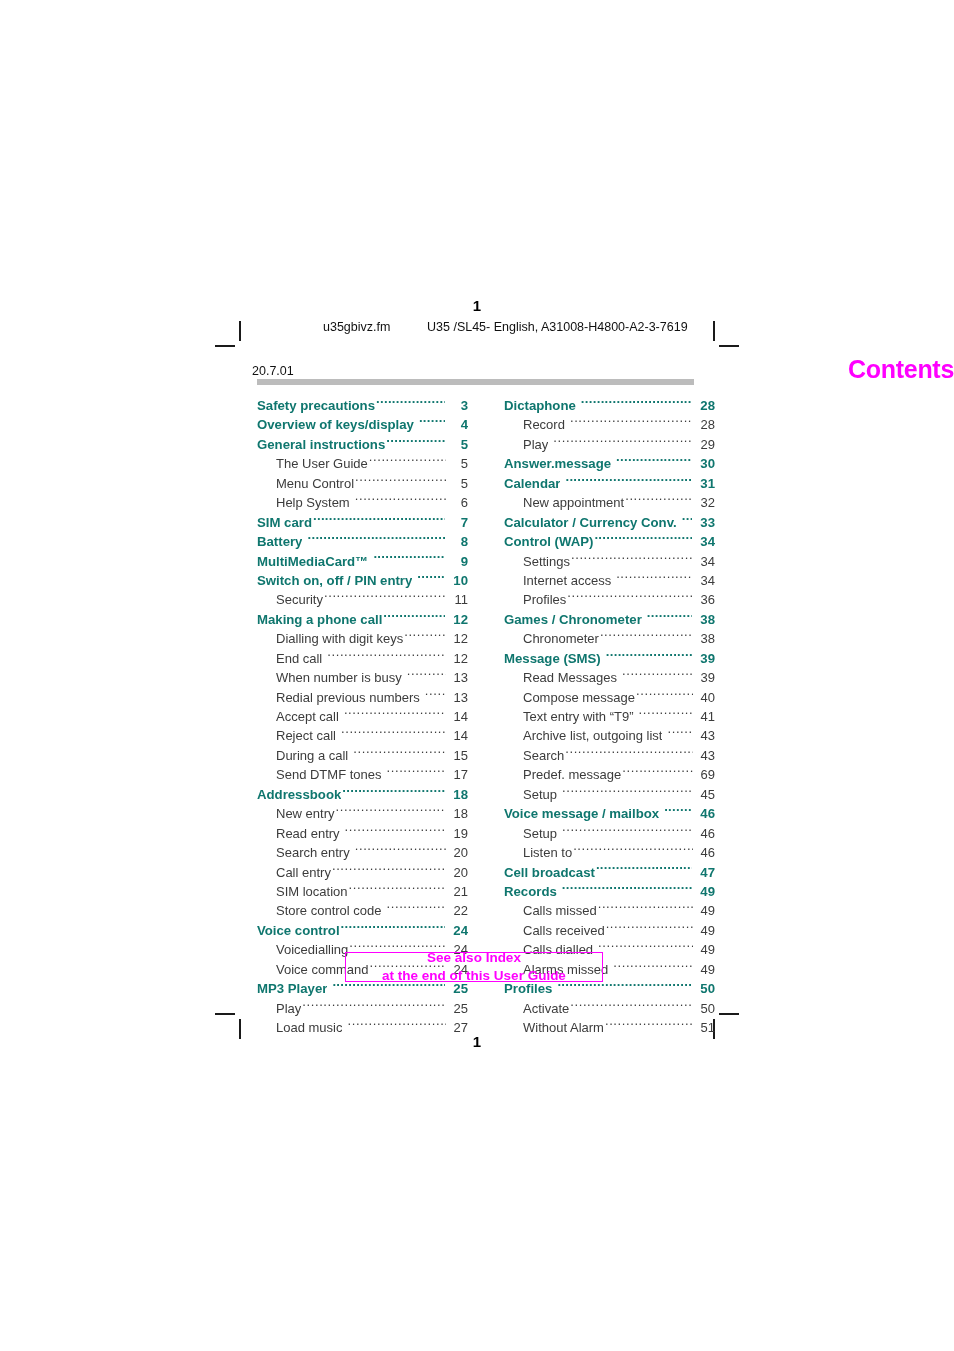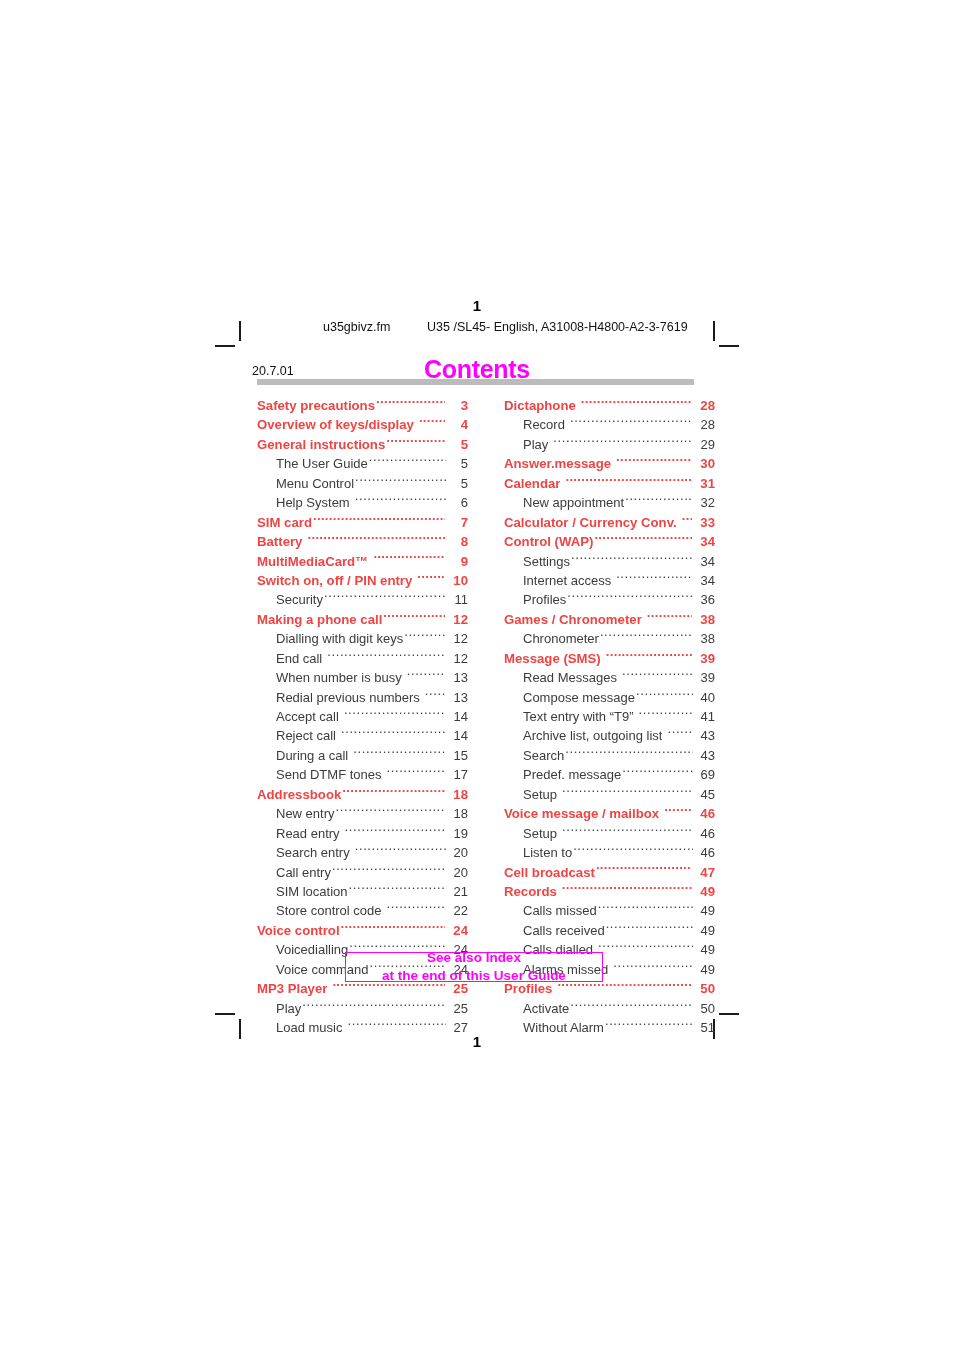--- a/index.html
+++ b/index.html
@@ -46,21 +46,21 @@
   }
   #running-header .hdr-date { position: absolute; left: 0px; top: 0; margin-top: 44px; }
   #running-header .hdr-file { position: absolute; left: 71px; top: 0; }
   #running-header .hdr-doc  { position: absolute; left: 175px; top: 0; }
 
   
   #contents-title {
     position: absolute;
     top: 355px;
     left: 0; right: 0;
-    text-align: center;
+    text-align: right;
     font-size: 25px;
     font-weight: bold;
     color: #ff00ff;
     letter-spacing: -0.3px;
   }
   #title-rule {
     position: absolute;
     top: 379px;
     left: 257px;
     width: 437px;
@@ -114,21 +114,21 @@
     flex: 0 0 auto;
     text-align: right;
     min-width: 17px;
     padding-left: 3px;
   }
 
   
   .toc-entry.lvl1 {
     font-weight: bold;
     font-size: 13.2px;
-    color: #ef4444;
+    color: #0f766e;
   }
   .toc-entry.lvl1 .toc-dots::before { letter-spacing: 0.3px; }
   .toc-entry.lvl1 .toc-page { min-width: 19px; }
 
   
   .toc-entry.lvl2 {
     font-weight: normal;
     font-size: 13px;
     color: #3c3c3c;
     padding-left: 19px;

